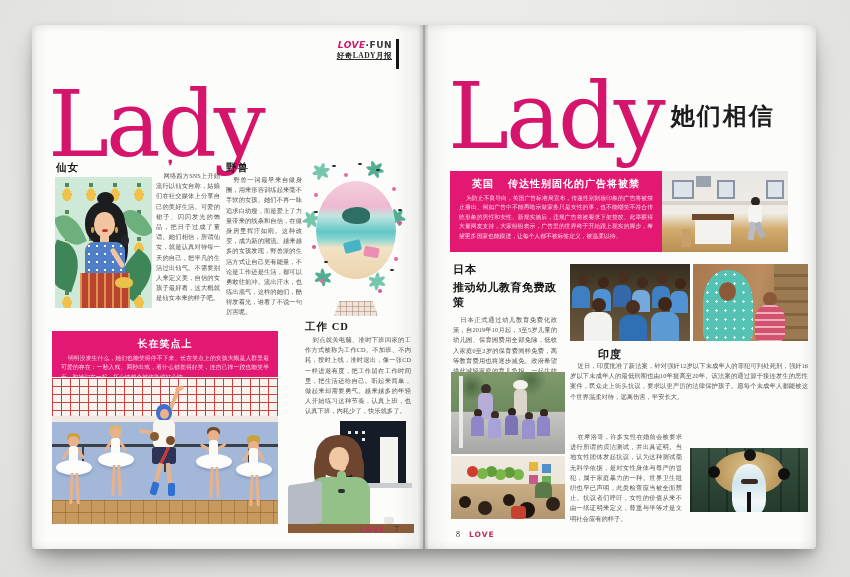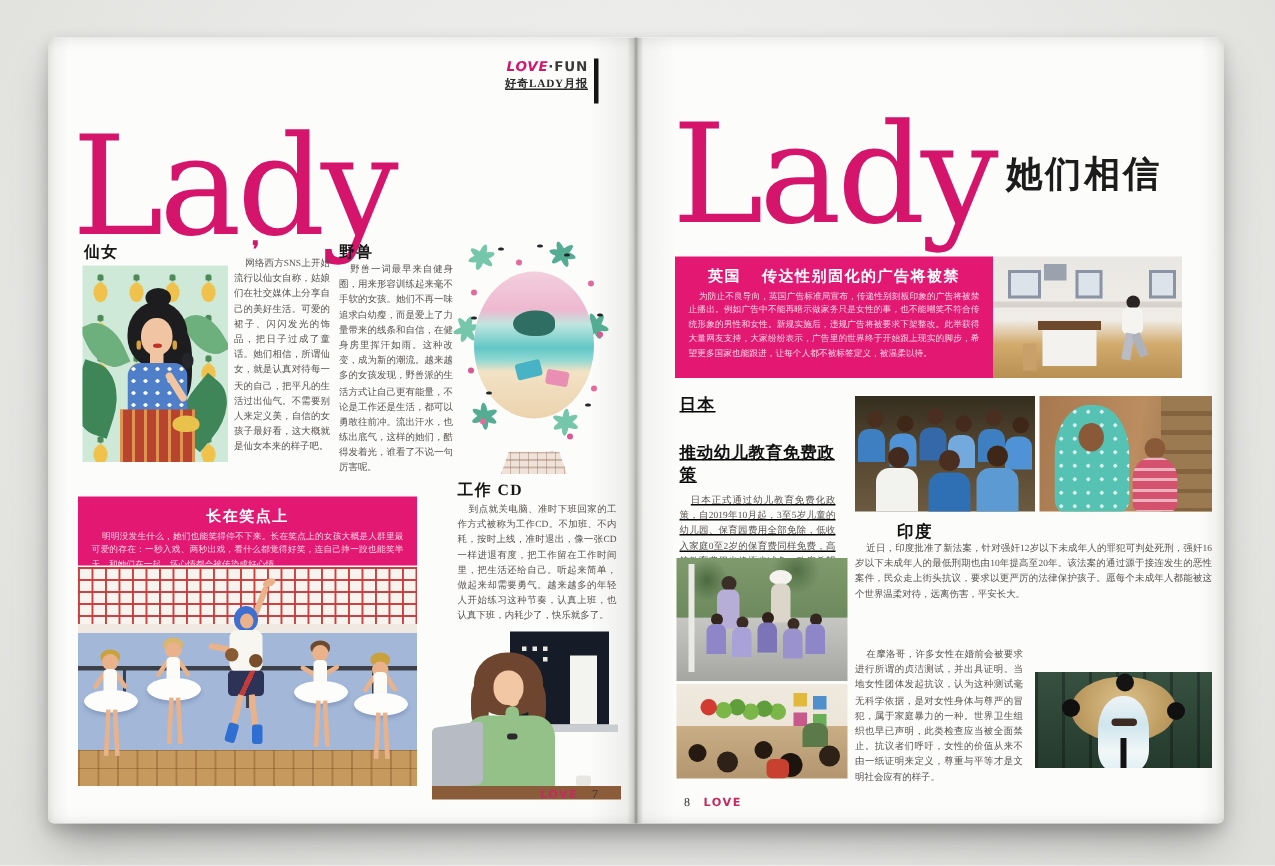--- a/index.html
+++ b/index.html
@@ -428,23 +428,23 @@
         <i class="k-cab"></i>
       <i class="k-island-top"></i>
         <i class="k-island"></i>
         <i class="k-stool"></i>
       <i class="k-phead"></i>
         <i class="k-pbody"></i>
         <i class="k-pleg"></i>
         <i class="k-pleg2"></i>
     </div>
 
-    <div style="position:absolute; left:29px; top:237px; width:106px;text-decoration:underline;">
+    <div style="position:absolute; left:29px; top:237px; width:106px;">
       <div style="font-size:11px; font-weight:bold; color:#111; letter-spacing:1px;">日本</div>
-      <div style="font-size:11px; font-weight:bold; color:#111; letter-spacing:.5px; margin-top:17px;">推动幼儿教育免费政策</div>
+      <div style="font-size:11px; font-weight:bold; color:#111; letter-spacing:.5px; margin-top:3px;">推动幼儿教育免费政策</div>
       <div class="bodytext" style="position:static; width:104px; margin-top:5px;">日本正式通过幼儿教育免费化政策，自2019年10月起，3至5岁儿童的幼儿园、保育园费用全部免除，低收入家庭0至2岁的保育费同样免费，高等教育费用也将逐步减免。政府希望借此减轻家庭的育儿负担，一起生娃一起带娃，让每个孩子都能平等地接受教育，安心长大。</div>
     </div>
 
     <div class="photo photo-girls" style="left:146px; top:239px; width:120px; height:77px;">
       <i class="g-heads"></i>
         <i class="g-torsos"></i>
         <i class="g-heads2"></i>
         <i class="g-torsos2"></i>
     </div>
     <div class="photo photo-mother" style="left:269px; top:239px; width:115px; height:77px;">

